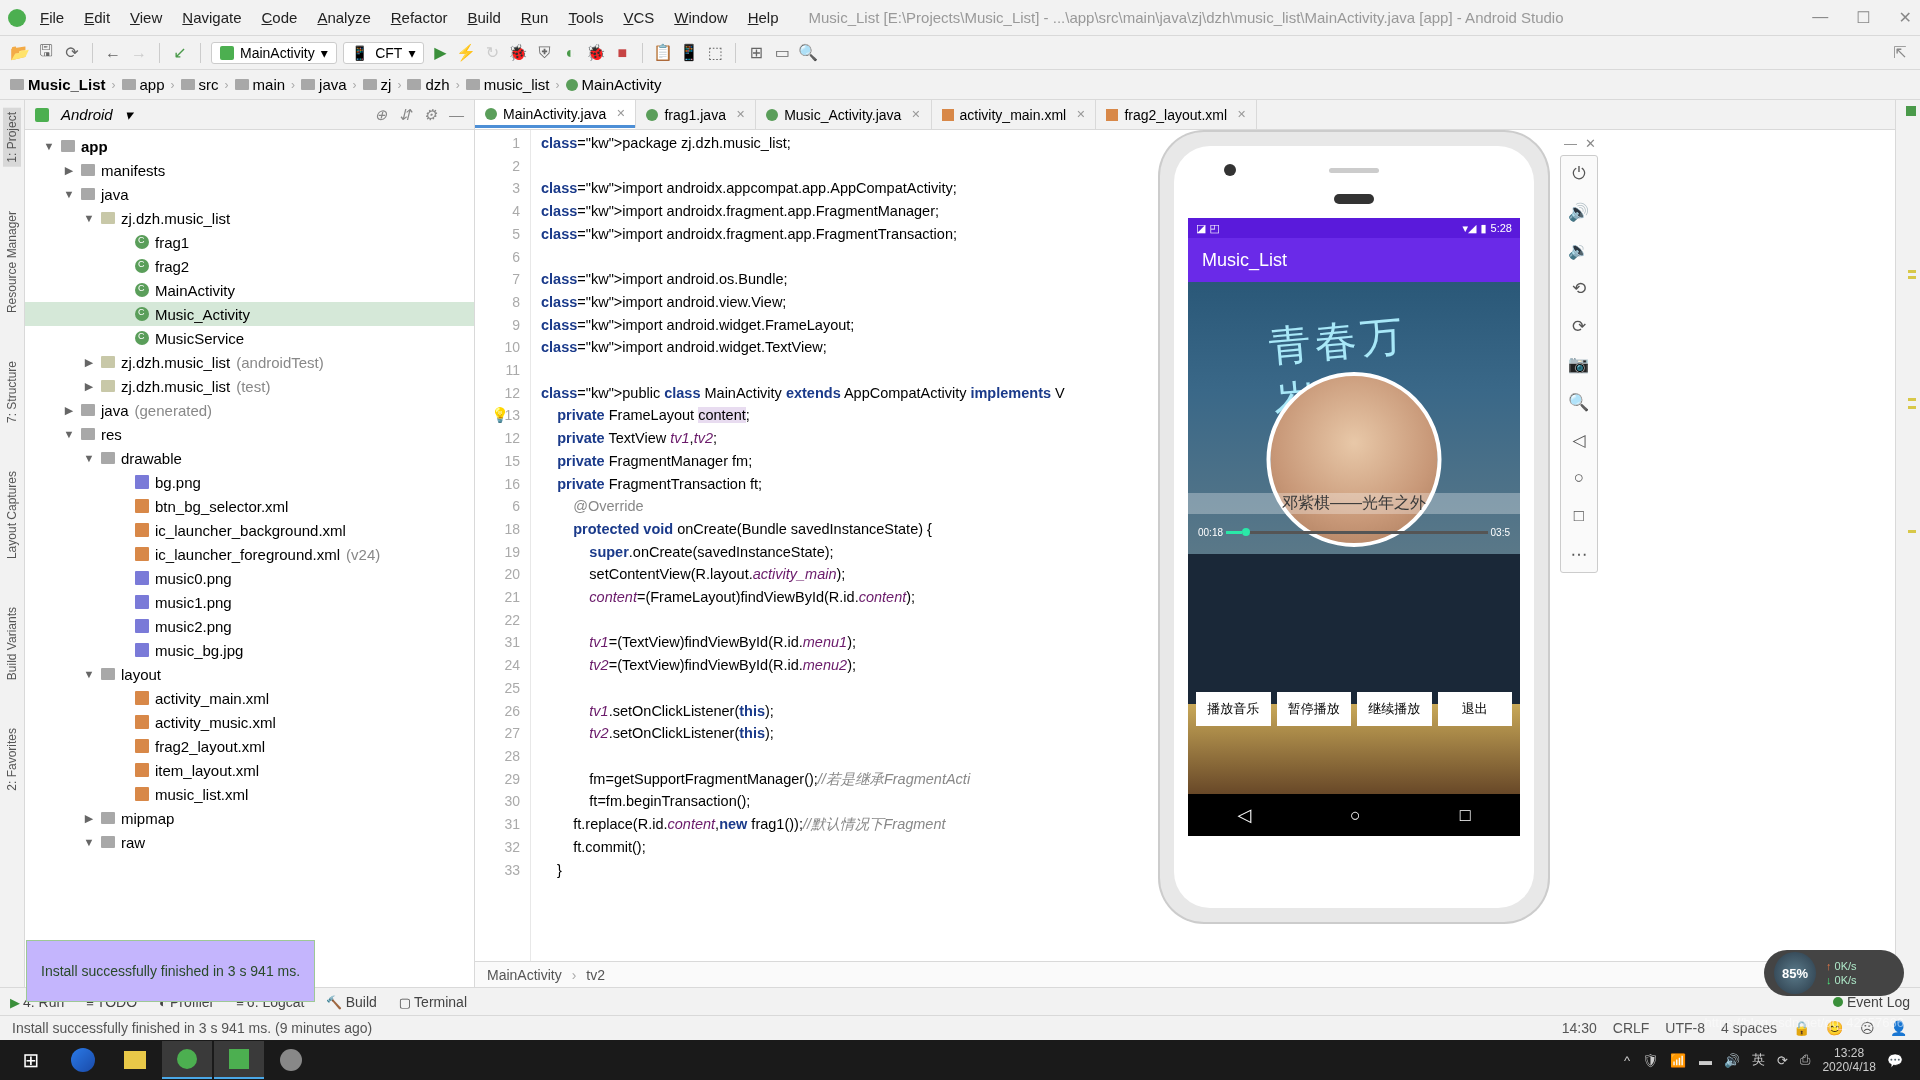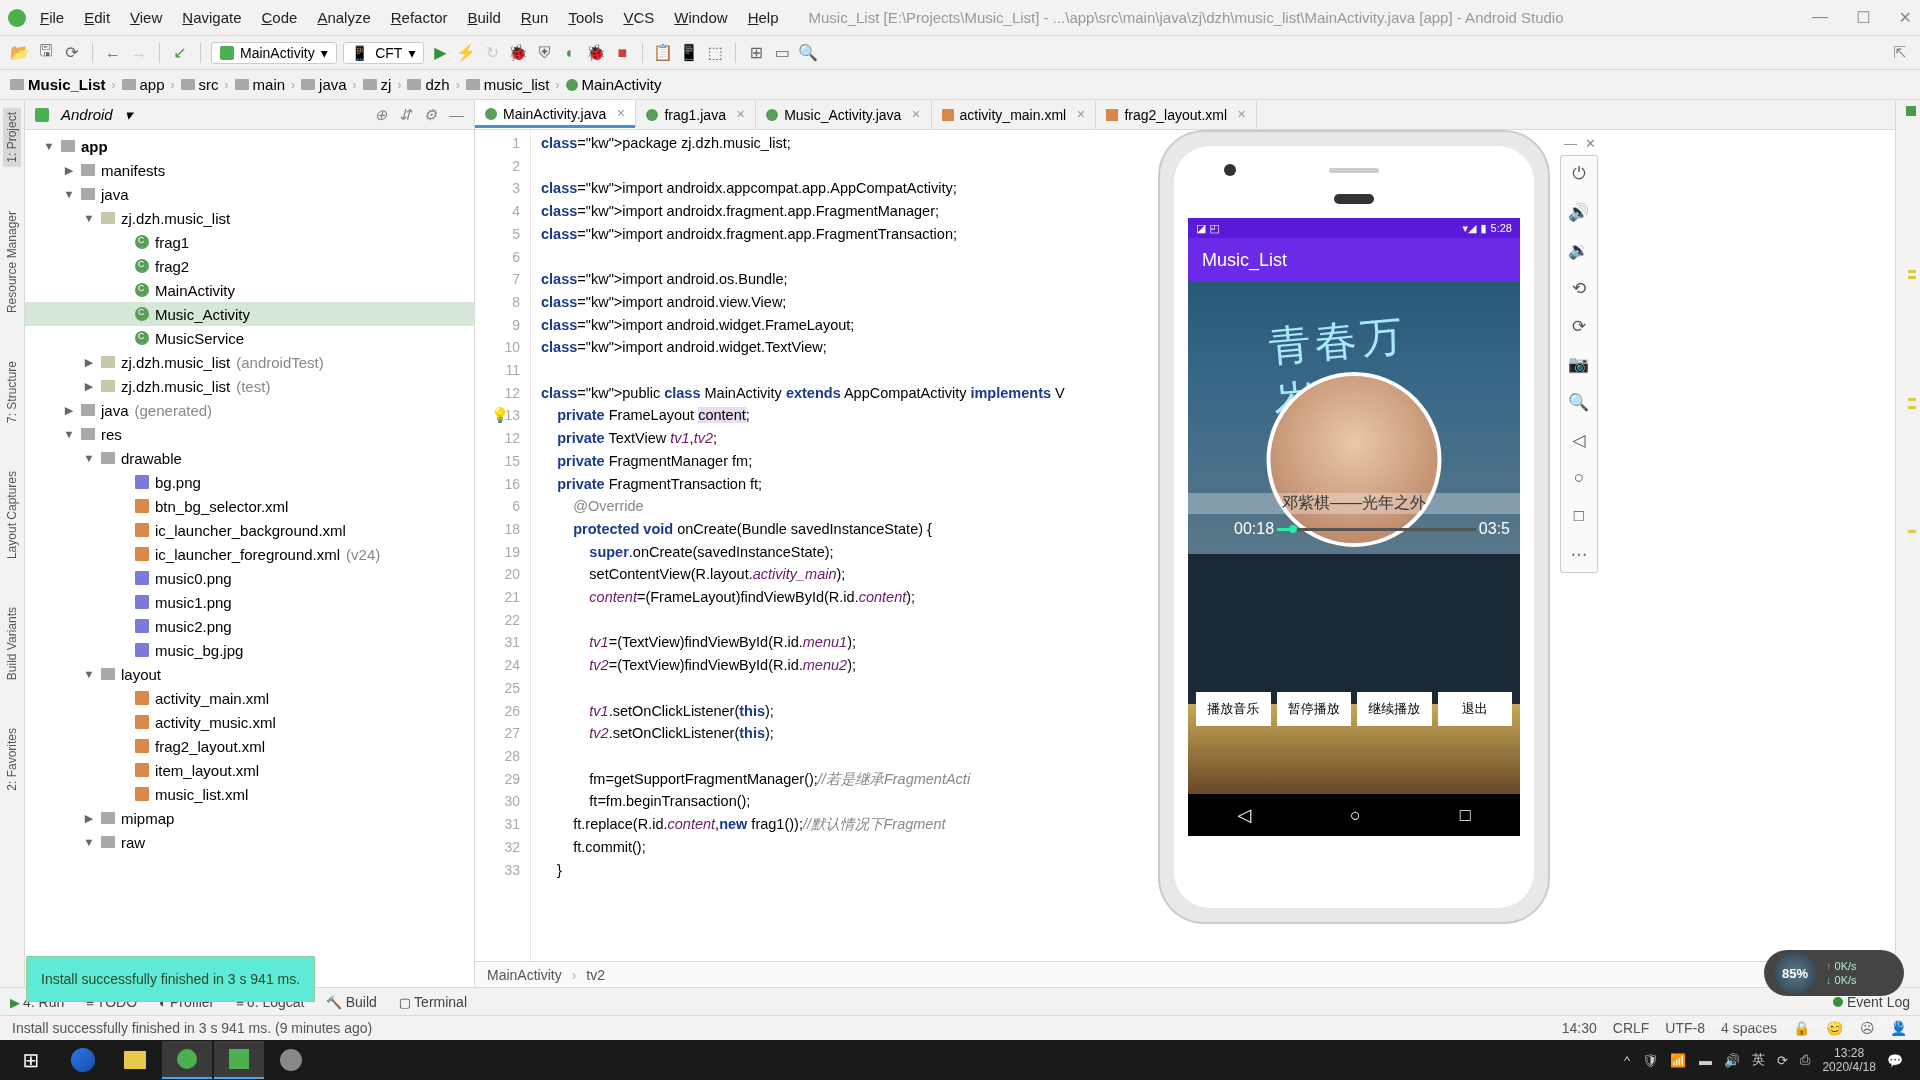--- a/index.html
+++ b/index.html
@@ -91,41 +91,41 @@
 .phone-speaker { position: absolute; top: 22px; left: 50%; transform: translateX(-50%); width: 50px; height: 5px; background: #ccc; border-radius: 3px; }
 .phone-pill { position: absolute; top: 48px; left: 50%; transform: translateX(-50%); width: 40px; height: 10px; background: #333; border-radius: 10px; }
 .screen { position: absolute; top: 72px; left: 14px; right: 14px; bottom: 72px; background: #1a2838; overflow: hidden; }
 .statusbar { height: 20px; background: #5a1adb; display: flex; align-items: center; padding: 0 8px; color: #fff; font-size: 11px; }
 .statusbar .right { margin-left: auto; display: flex; gap: 4px; align-items: center; }
 .appbar { height: 44px; background: #6a2ae8; display: flex; align-items: center; padding: 0 14px; color: #fff; font-size: 18px; font-weight: 500; }
 .album-area { position: relative; height: 272px; background: linear-gradient(180deg, #2a5878 0%, #3a6888 40%, #5a7888 100%); overflow: hidden; }
 .album-area::before { content: "青春万岁"; position: absolute; top: 30px; left: 50%; transform: translateX(-50%) rotate(-5deg); color: #a8e8f8; font-size: 42px; font-family: cursive; letter-spacing: 4px; }
 .album-circle { position: absolute; top: 90px; left: 50%; transform: translateX(-50%); width: 175px; height: 175px; border-radius: 50%; background: radial-gradient(circle at 50% 40%, #e8c8a8 0%, #c89878 60%, #a87858 100%); border: 4px solid #fff; }
 .song-title { position: absolute; bottom: 40px; left: 0; right: 0; text-align: center; color: #3a3a3a; font-size: 16px; background: rgba(255,255,255,0.3); }
-.progress { position: absolute; bottom: 16px; left: 10px; right: 10px; display: flex; align-items: center; gap: 3px; color: #fff; font-size: 16px; margin-left: 36px; }
+.progress { position: absolute; bottom: 16px; left: 10px; right: 10px; display: flex; align-items: center; gap: 3px; color: #fff; font-size: 10px; }
 .progress .bar { flex: 1; height: 3px; background: #555; position: relative; }
 .progress .bar::before { content: ""; position: absolute; left: 0; width: 6%; height: 100%; background: #2ae8a8; }
 .progress .bar::after { content: ""; position: absolute; left: 6%; top: -3px; width: 8px; height: 8px; background: #2ae8a8; border-radius: 50%; }
 .controls-row { position: absolute; bottom: 110px; left: 8px; right: 8px; display: flex; gap: 6px; }
 .controls-row .pbtn { flex: 1; background: #fff; text-align: center; padding: 8px 0; font-size: 13px; }
 .bottom-area { position: absolute; bottom: 42px; left: 0; right: 0; height: 90px; background: linear-gradient(180deg, #c8a858 0%, #684828 100%); }
 .navbar { position: absolute; bottom: 0; left: 0; right: 0; height: 42px; background: #000; display: flex; align-items: center; justify-content: space-around; color: #fff; font-size: 18px; }
 .emu-controls { width: 38px; background: #fafafa; border: 1px solid #ccc; border-radius: 3px; padding: 6px 0; display: flex; flex-direction: column; align-items: center; gap: 14px; font-size: 17px; color: #555; }
 .emu-controls .ctl { height: 24px; display: flex; align-items: center; justify-content: center; cursor: pointer; }
 .emu-head { display: flex; gap: 8px; font-size: 13px; color: #888; padding: 4px; justify-content: flex-end; }
 
 
 .bottom-tool { height: 28px; background: #f2f2f2; border-top: 1px solid #d9d9d9; display: flex; align-items: center; padding: 0 10px; gap: 22px; font-size: 14px; color: #444; }
 .bottom-tool .spacer { flex: 1; }
 .bottom-tool .ico { font-size: 13px; margin-right: 3px; }
 .statusline { height: 25px; background: #f2f2f2; border-top: 1px solid #d9d9d9; display: flex; align-items: center; padding: 0 12px; font-size: 14px; color: #555; gap: 16px; }
 .statusline .spacer { flex: 1; }
 
 
-.toast { position: absolute; left: 26px; bottom: 78px; background: #5eead4; border: 1px solid #9ec896; padding: 14px 14px; font-size: 14px; color: #2a4a2a; z-index: 15; }
+.toast { position: absolute; left: 26px; bottom: 78px; background: #c4b5fd; border: 1px solid #9ec896; padding: 22px 14px; font-size: 14px; color: #2a4a2a; z-index: 15; }
 
 
 .taskbar { position: absolute; bottom: 0; left: 0; right: 0; height: 40px; background: #1a1a1a; display: flex; align-items: center; padding: 0 6px; gap: 2px; }
 .taskbar .tbitem { width: 50px; height: 38px; display: flex; align-items: center; justify-content: center; color: #fff; font-size: 20px; }
 .taskbar .tbitem.active { background: #3a3a3a; border-bottom: 2px solid #4aa8e8; }
 .taskbar .tray { margin-left: auto; display: flex; align-items: center; gap: 12px; color: #ccc; font-size: 13px; padding-right: 10px; }
 .taskbar .clock { text-align: center; line-height: 14px; font-size: 12px; }
 
 
 .speed-widget { position: absolute; right: 16px; bottom: 84px; width: 140px; height: 46px; background: #444; border-radius: 23px; display: flex; align-items: center; padding: 0 10px; z-index: 25; color: #aee8c8; font-size: 11px; }

